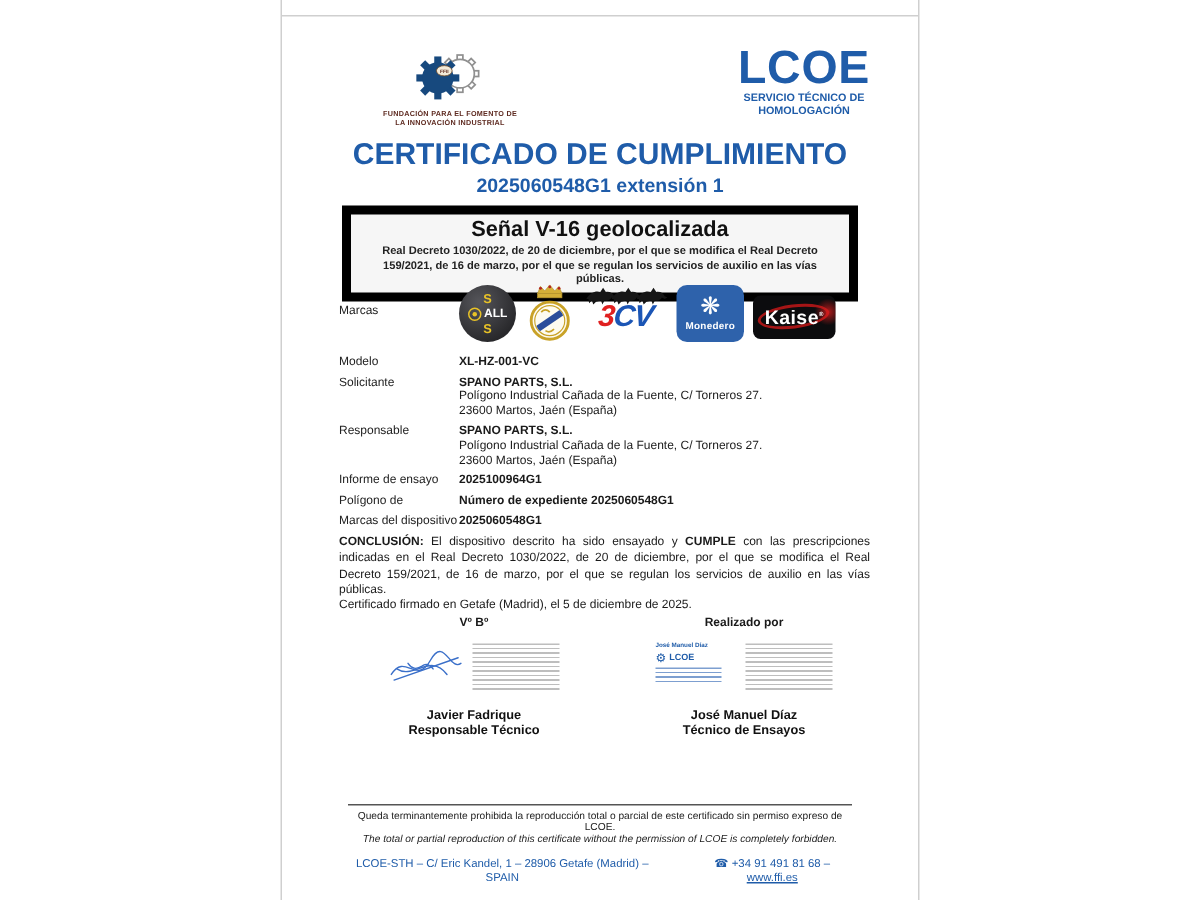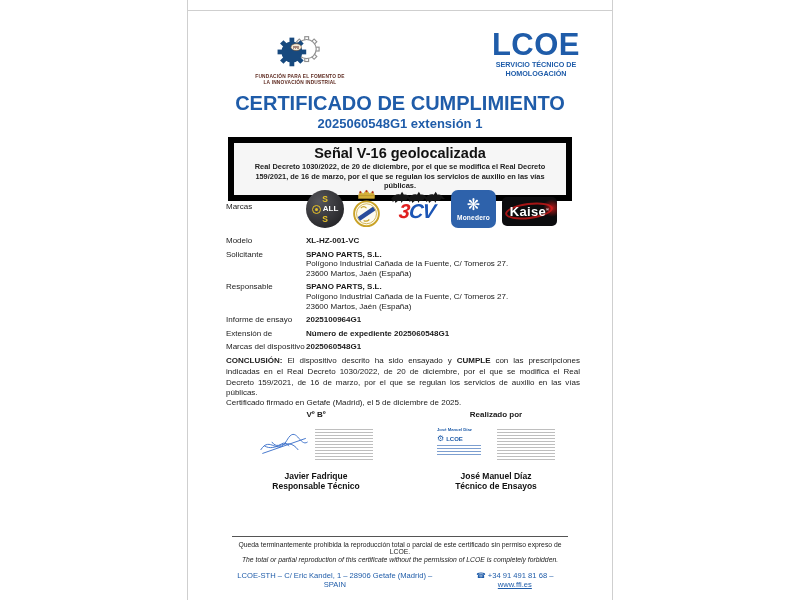--- a/index.html
+++ b/index.html
@@ -234,21 +234,21 @@
           <div>23600 Martos, Jaén (España)</div>
         </div>
       </div>
 
       <div class="frow">
         <div class="flabel">Informe de ensayo</div>
         <div class="fvalue bold">2025100964G1</div>
       </div>
 
       <div class="frow">
-        <div class="flabel">Extensión de</div>
+        <div class="flabel">Polígono de</div>
         <div class="fvalue bold">Número de expediente 2025060548G1</div>
       </div>
 
 
       <div class="frow">
         <div class="flabel">Marcas del dispositivo</div>
         <div class="fvalue bold">2025060548G1</div>
       </div>
     </div>
 

